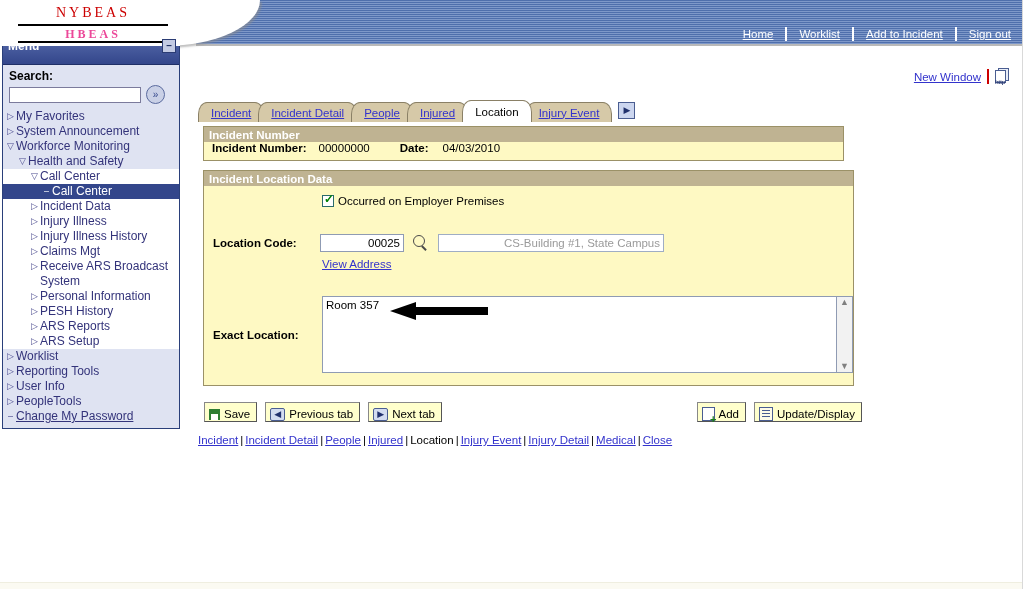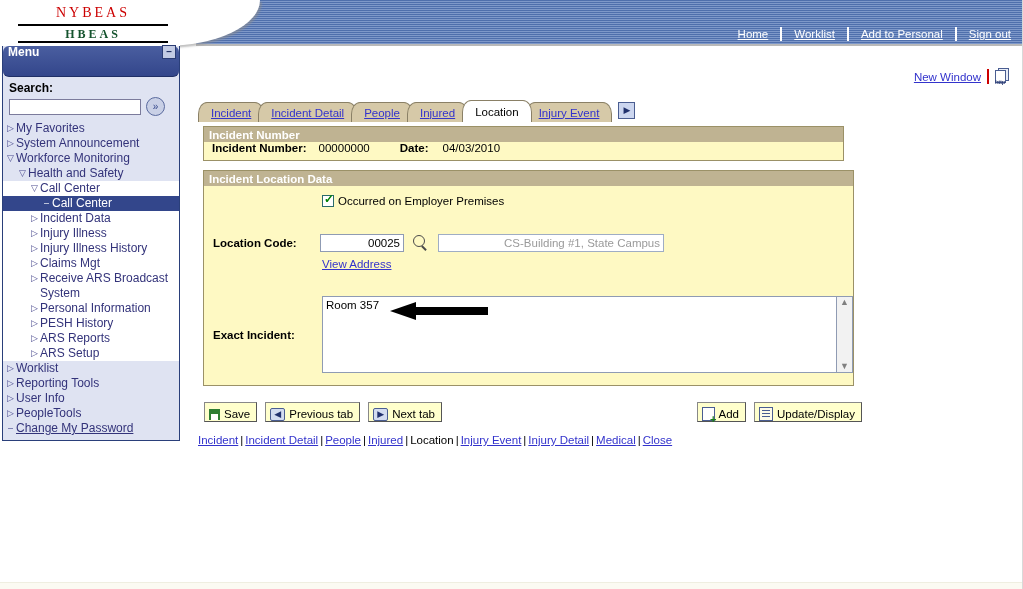--- a/index.html
+++ b/index.html
@@ -58,21 +58,21 @@
   .logo-main {
     color: #cc0000;
     font-size: 14px;
     letter-spacing: 3px;
     font-weight: normal;
     line-height: 22px;
     border-bottom: 2px solid #000000;
     padding-bottom: 0px;
   }
   .logo-sub {
-    color: #14532d;
+    color: #ec4899;
     font-size: 12px;
     letter-spacing: 3px;
     font-weight: bold;
     line-height: 14px;
     border-bottom: 2px solid #000000;
     margin-top: 1px;
   }
 
   
   .header-links {
@@ -97,29 +97,28 @@
   
   .menu-box {
     position: absolute;
     left: 2px; top: 46px;
     width: 176px;
     background: #dfe3f2;
     border: 1px solid #2a3f7a;
     border-top: none;
   }
   .menu-title {
-    height: 31px;
+    height: 19px;
     background: linear-gradient(to bottom, #4a5ea0 0%, #33468b 100%);
     border-bottom: 1px solid #1f2f66;
     display: flex;
     align-items: center;
     justify-content: space-between;
     padding: 0 3px 18px 5px;
     box-sizing: border-box;
-    border-radius: 6px;
   }
   .menu-title span.t {
     color: #ffffff;
     font-size: 12px;
     font-weight: bold;
   }
   .menu-min {
     width: 12px; height: 12px;
     background: #c3cbe4;
     border: 1px solid #2b3c74;
@@ -498,21 +497,21 @@
     <div class="banner-curve-mask"></div>
     <div class="logo">
       <div class="logo-main">NYBEAS</div>
       <div class="logo-sub">HBEAS</div>
     </div>
     <div class="header-links">
       <a href="#">Home</a>
       <div class="hdr-sep"></div>
       <a href="#">Worklist</a>
       <div class="hdr-sep"></div>
-      <a href="#">Add to Personal</a>
+      <a href="#">Add to Incident</a>
       <div class="hdr-sep"></div>
       <a href="#">Sign out</a>
     </div>
   </div>
 
   <div class="menu-box">
     <div class="menu-title">
       <span class="t">Menu</span>
       <span class="menu-min">–</span>
     </div>
@@ -667,21 +666,21 @@
           <span class="handle"></span>
       </span>
       <input class="txt txt-disabled" type="text" readonly="" value="CS-Building #1, State Campus" style="">
     </div>
 
     <div class="view-address">
       <a href="#">View Address</a>
     </div>
 
     <div class="field-row" style="margin-top:26px;">
-      <span class="field-label">Exact Incident:</span>
+      <span class="field-label">Exact Location:</span>
       <span class="textarea-wrap">
         <div class="textarea">Room 357</div>
         <div class="scroll">
           <span class="ar">▲</span>
           <span class="ar">▼</span>
         </div>
       </span>
     </div>
   </div>
 

